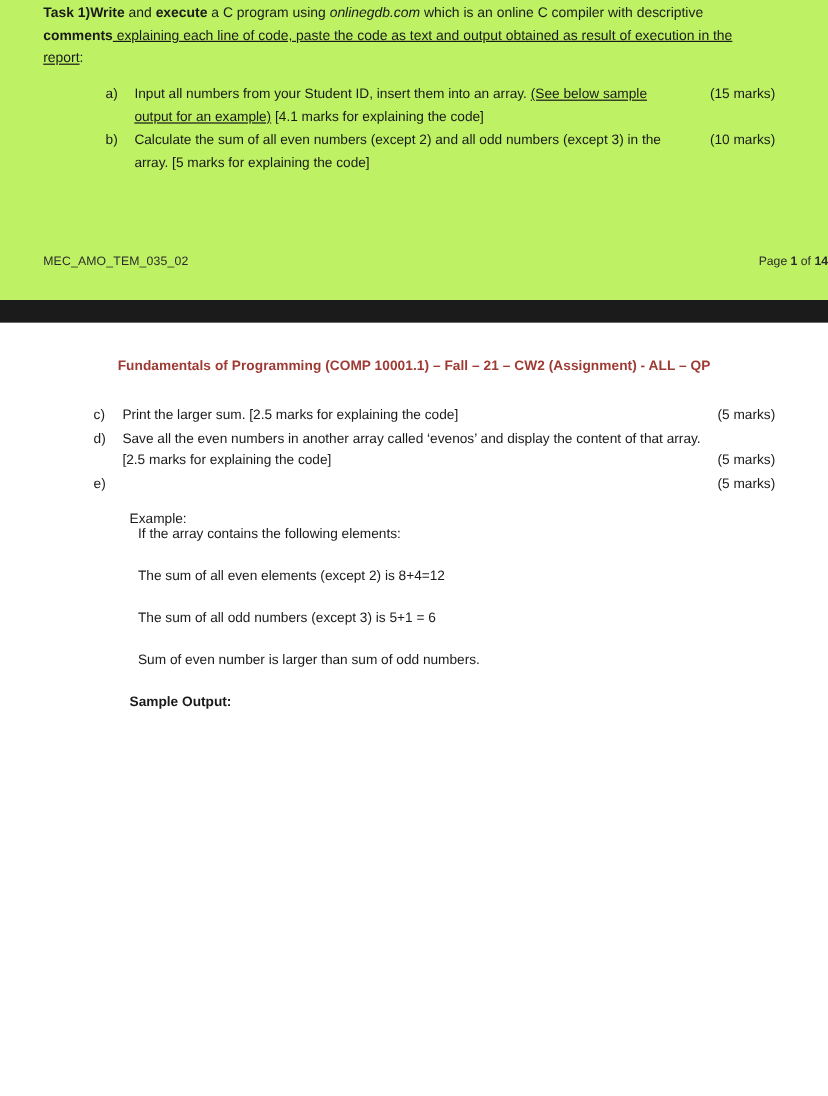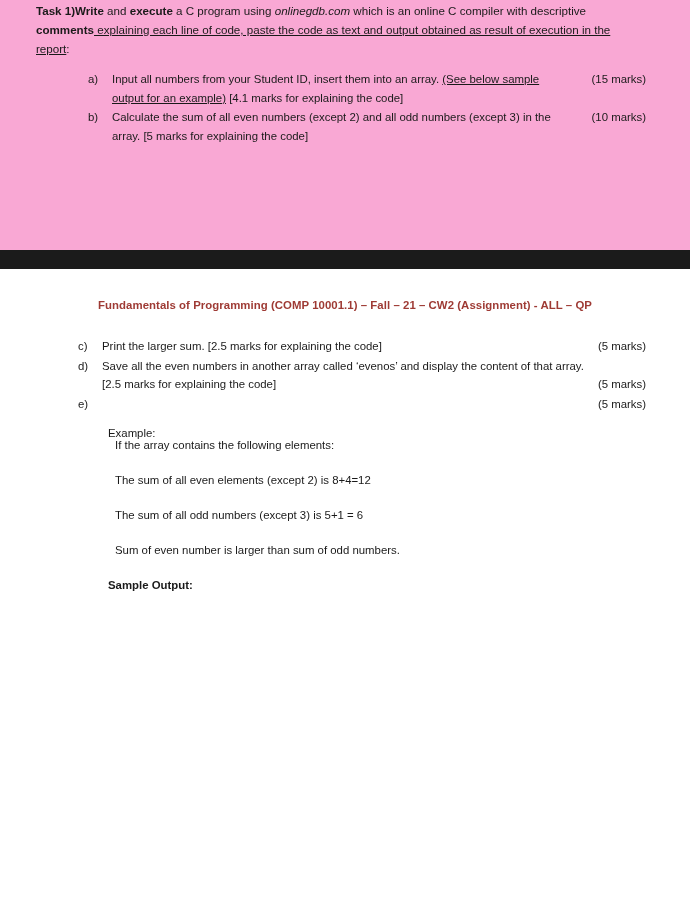--- a/index.html
+++ b/index.html
@@ -15,21 +15,21 @@
     color: #1a1a1a;
     overflow: hidden;
   }
 
   
   .page-one {
     position: absolute;
     left: 0; top: 0;
     width: 690px;
     height: 250px;
-    background: #f9a8d4;
+    background: #bef264;
   }
 
   .intro-block {
     position: absolute;
     left: 36px;
     top: 2px;
     width: 608px;
     font-size: 11.6px;
     line-height: 1.62;
     text-align: left;
@@ -171,20 +171,24 @@
 
     <div class="qitem">
       <div class="qmark">b)</div>
       <div class="qbody">
         <span class="qmarks-right">(10 marks)</span><span>Calculate the sum of all even numbers (except 2) and all odd numbers (except 3) in the array. [5 marks for explaining the code]</span>
       </div>
     </div>
 
   </div>
 
+  <div class="footer">
+    <div class="footer-left">MEC_AMO_TEM_035_02</div>
+    <div class="footer-right"><span>Page </span><span class="b">1</span><span> of </span><span class="b">14</span></div>
+  </div>
 
 </div>
 
 <div class="page-gap"></div>
 
 <div class="page-two">
 
   <div class="doc-header">Fundamentals of Programming (COMP 10001.1) – Fall – 21 – CW2 (Assignment) - ALL – QP</div>
 
   <div class="qlist2">

